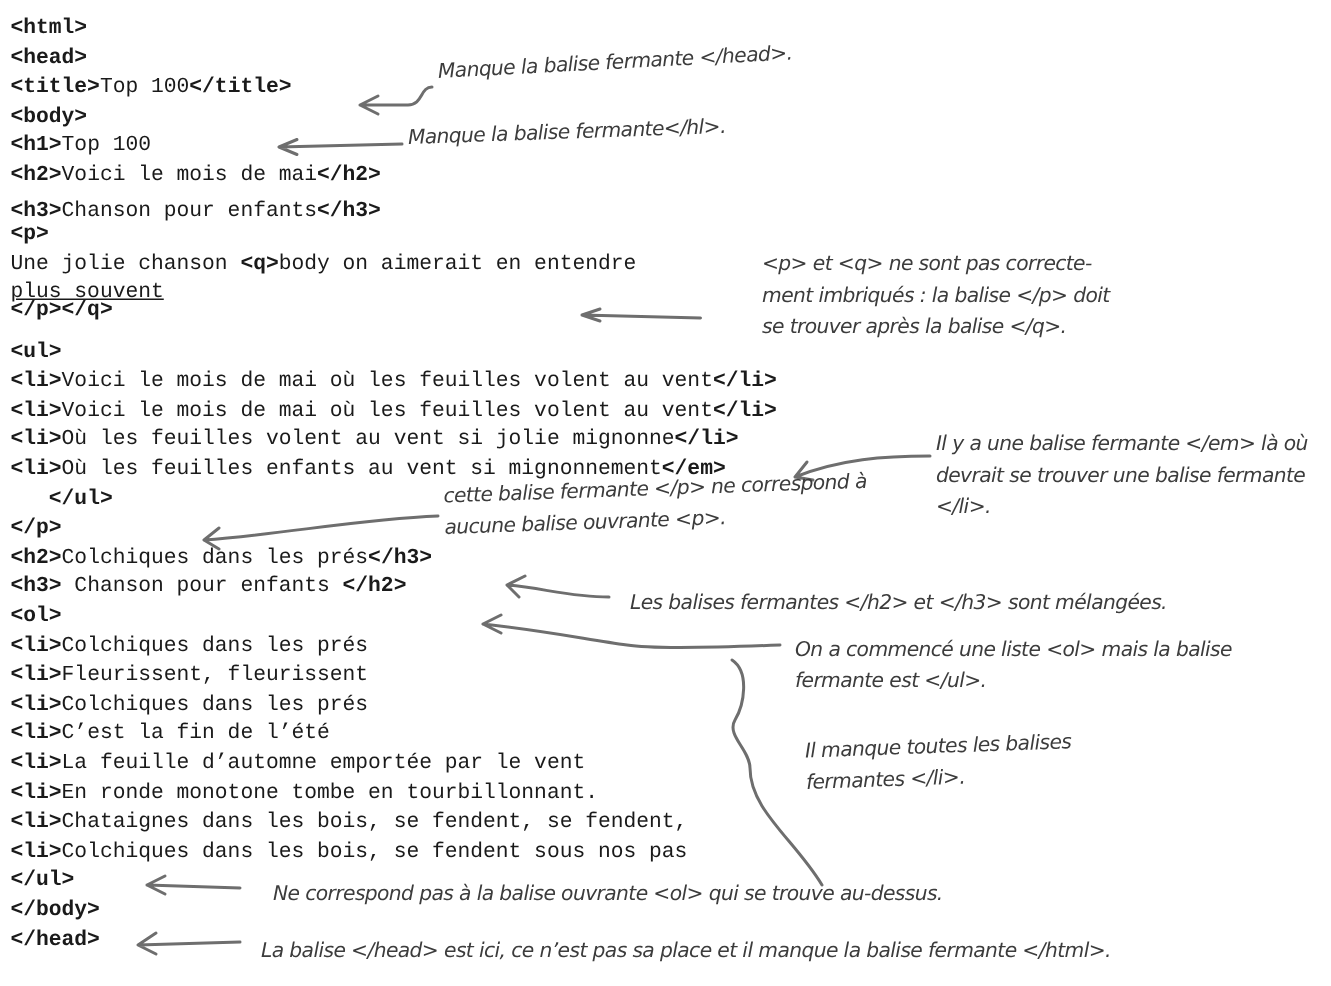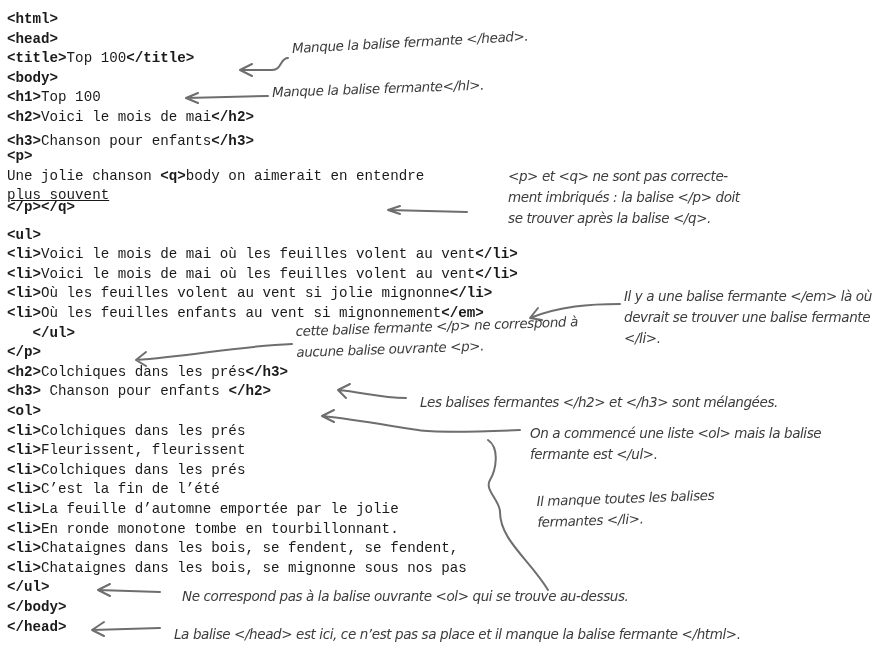--- a/index.html
+++ b/index.html
@@ -76,24 +76,24 @@
     <div class="code-line" style="top: 294px;"><b>&lt;li&gt;</b><span>Où les feuilles enfants au vent si mignonnement</span><b>&lt;/em&gt;</b></div>
     <div class="code-line" style="top: 313.6px;"><span>   </span><b>&lt;/ul&gt;</b></div>
     <div class="code-line" style="top: 333.2px;"><b>&lt;/p&gt;</b></div>
     <div class="code-line" style="top: 352.8px;"><b>&lt;h2&gt;</b><span>Colchiques dans les prés</span><b>&lt;/h3&gt;</b></div>
     <div class="code-line" style="top: 372.4px;"><b>&lt;h3&gt;</b><span> Chanson pour enfants </span><b>&lt;/h2&gt;</b></div>
     <div class="code-line" style="top: 392px;"><b>&lt;ol&gt;</b></div>
     <div class="code-line" style="top: 411.6px;"><b>&lt;li&gt;</b><span>Colchiques dans les prés</span></div>
     <div class="code-line" style="top: 431.2px;"><b>&lt;li&gt;</b><span>Fleurissent, fleurissent</span></div>
     <div class="code-line" style="top: 450.8px;"><b>&lt;li&gt;</b><span>Colchiques dans les prés</span></div>
     <div class="code-line" style="top: 470.4px;"><b>&lt;li&gt;</b><span>C’est la fin de l’été</span></div>
-    <div class="code-line" style="top: 490px;"><b>&lt;li&gt;</b><span>La feuille d’automne emportée par le jolie</span></div>
+    <div class="code-line" style="top: 490px;"><b>&lt;li&gt;</b><span>La feuille d’automne emportée par le vent</span></div>
     <div class="code-line" style="top: 509.6px; text-align: right;"><b>&lt;li&gt;</b><span>En ronde monotone tombe en tourbillonnant.</span></div>
     <div class="code-line" style="top: 529.2px;"><b>&lt;li&gt;</b><span>Chataignes dans les bois, se fendent, se fendent,</span></div>
-    <div class="code-line" style="top: 548.8px;"><b>&lt;li&gt;</b><span>Chataignes dans les bois, se mignonne sous nos pas</span></div>
+    <div class="code-line" style="top: 548.8px;"><b>&lt;li&gt;</b><span>Colchiques dans les bois, se fendent sous nos pas</span></div>
     <div class="code-line" style="top: 568.4px;"><b>&lt;/ul&gt;</b></div>
     <div class="code-line" style="top: 588px;"><b>&lt;/body&gt;</b></div>
     <div class="code-line" style="top: 607.6px;"><b>&lt;/head&gt;</b></div>
   </div>
 
 <svg class="arrows" viewBox="0 0 887 657">
 
   <path d="M288,58 C280,58 282,70 272,70 L240,70 M240,70 L252,64 M240,70 L252,76"></path>
 
   <path d="M268,96 L186,98 M186,98 L198,93 M186,98 L198,103"></path>

